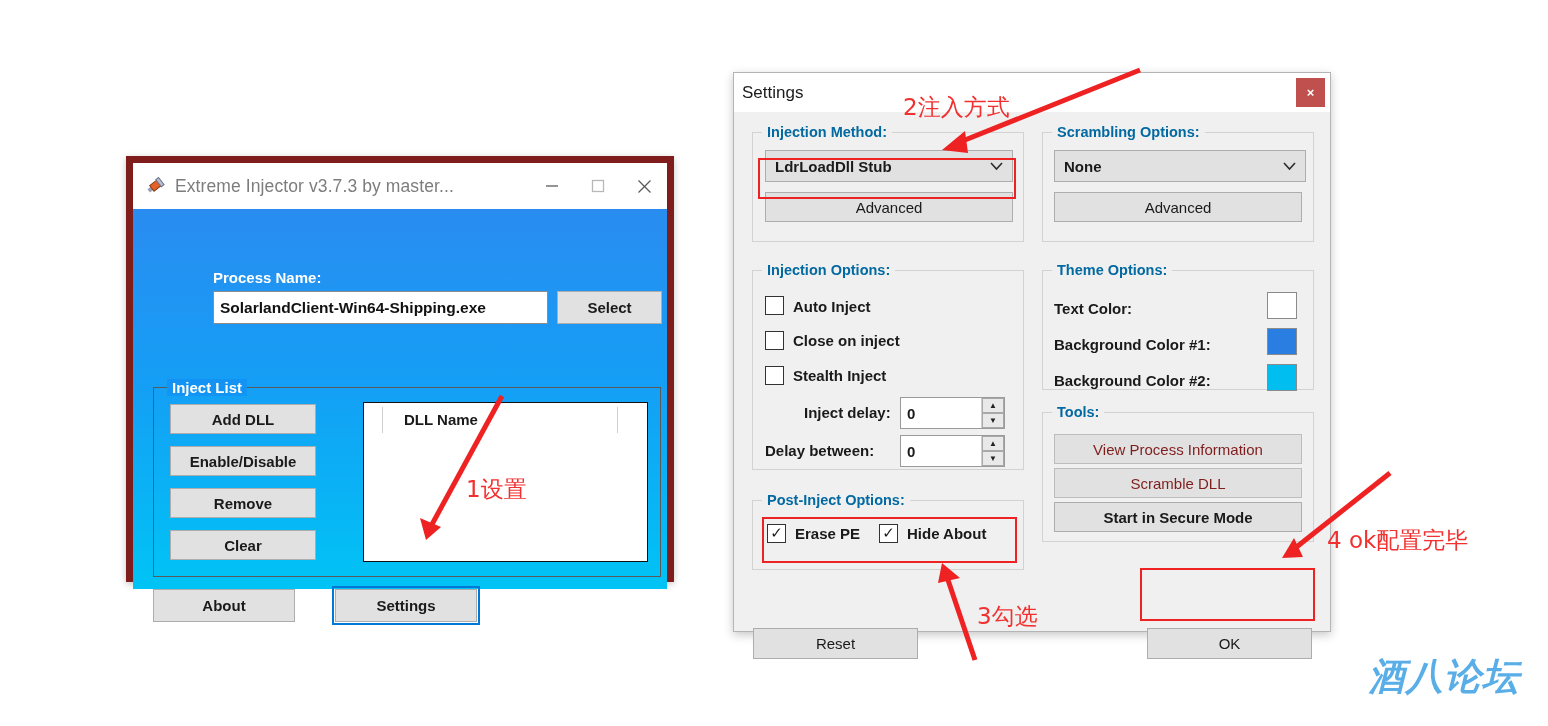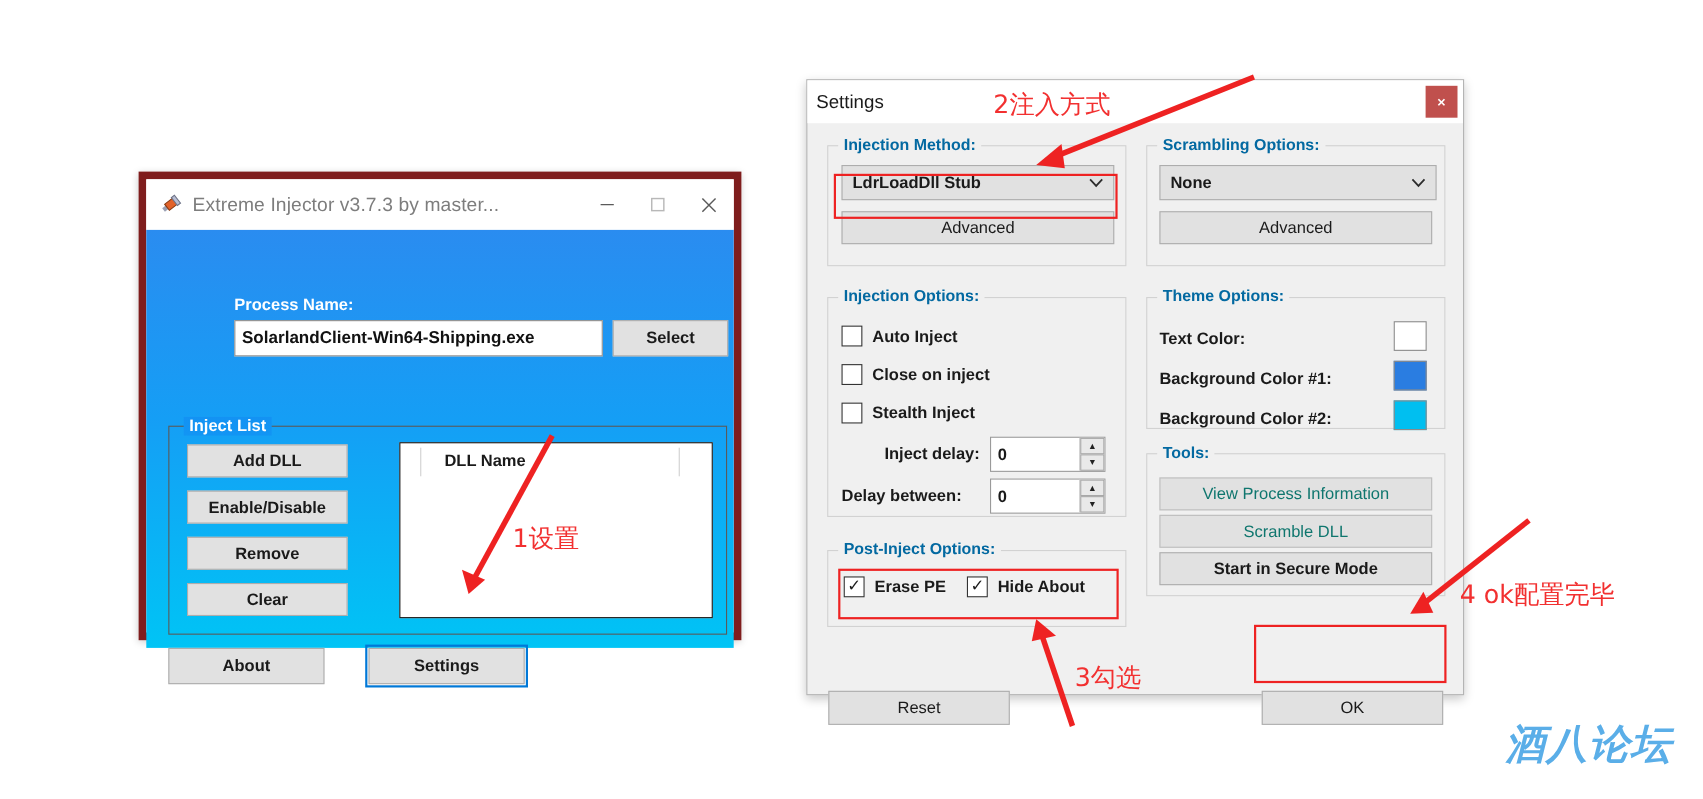--- a/index.html
+++ b/index.html
@@ -41,21 +41,21 @@
     position: relative;
   }
   .label-white { color: #ffffff; font-weight: bold; font-size: 15px; }
 
   .winbtn {
     background: #e1e1e1; border: 1px solid #adadad;
     font-size: 15px; font-weight: bold; color: #1a1a1a;
     display: flex; align-items: center; justify-content: center;
     font-family: "Liberation Sans", sans-serif;
   }
-  .winbtn.disabled { color: #0f766e; font-weight: bold; border-color: #bdbdbd; }
+  .winbtn.disabled { color: #7f1d1d; font-weight: bold; border-color: #bdbdbd; }
   .winbtn.focused { outline: 2px solid #0078d7; outline-offset: 1px; }
 
   #process-name-label { position: absolute; left: 80px; top: 60px; }
   #process-name-input {
     position: absolute; left: 80px; top: 82px; width: 335px; height: 33px;
     background: #fff; border: 1px solid #8c8c8c;
     display: flex; align-items: center; padding-left: 6px;
     font-size: 15.5px; color: #111; font-weight: bold;
   }
   #select-button { position: absolute; left: 424px; top: 82px; width: 105px; height: 33px; }
@@ -342,18 +342,18 @@
       <polygon points="942,563 960,578 938,583" fill="#ee2222"></polygon>
     </g>
 
     <g>
       <path d="M 1390,473 L 1294,549" stroke="#ee2222" stroke-width="5" fill="none"></path>
       <polygon points="1282,558 1294,538 1303,557" fill="#ee2222"></polygon>
     </g>
   </svg>
 
   <div class="annot" style="left:466px; top:474px;">1设置</div>
-  <div class="annot" style="left:903px; top:80px;text-align:right;">2注入方式</div>
+  <div class="annot" style="left:903px; top:92px;text-align:right;">2注入方式</div>
   <div class="annot" style="left:977px; top:601px;">3勾选</div>
   <div class="annot" style="left:1327px; top:525px;">4 ok配置完毕</div>
 
   <div id="watermark">酒八论坛</div>
 </div>
 
 </body></html>

